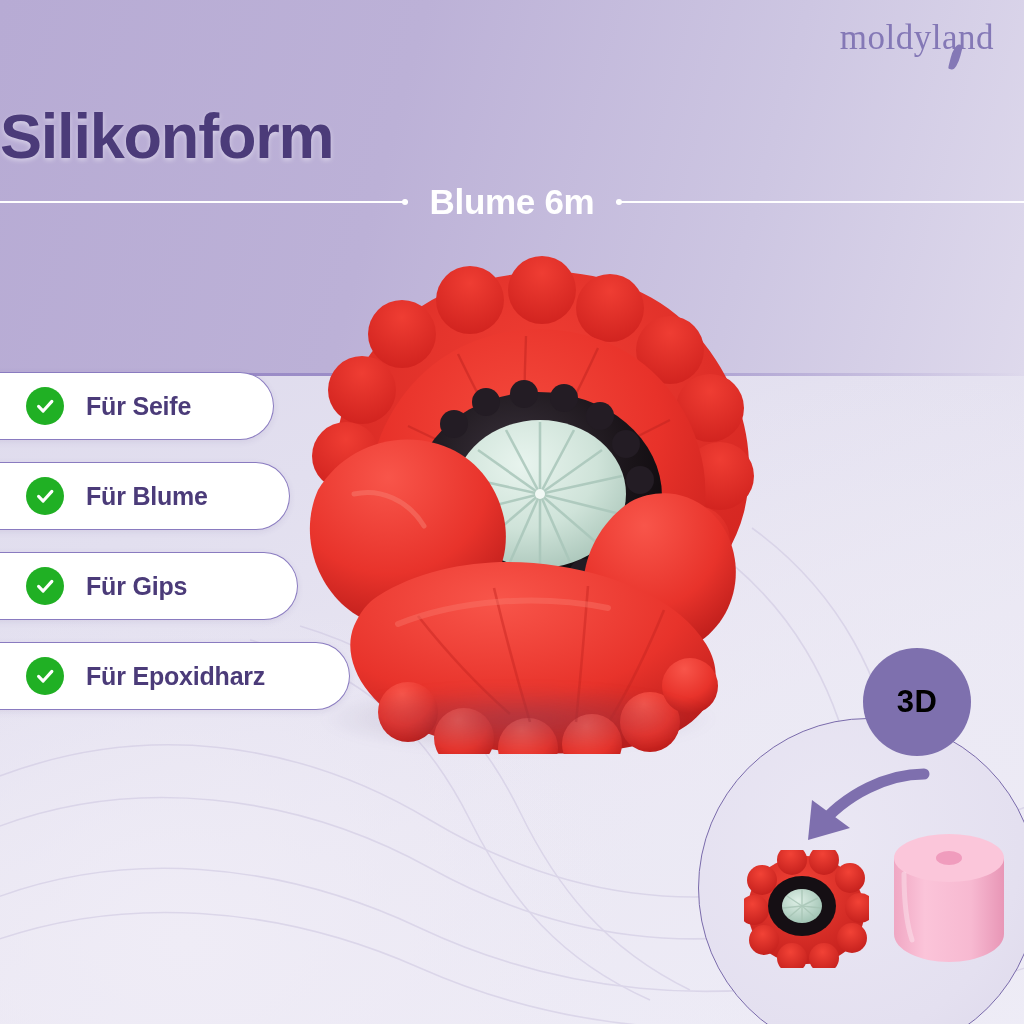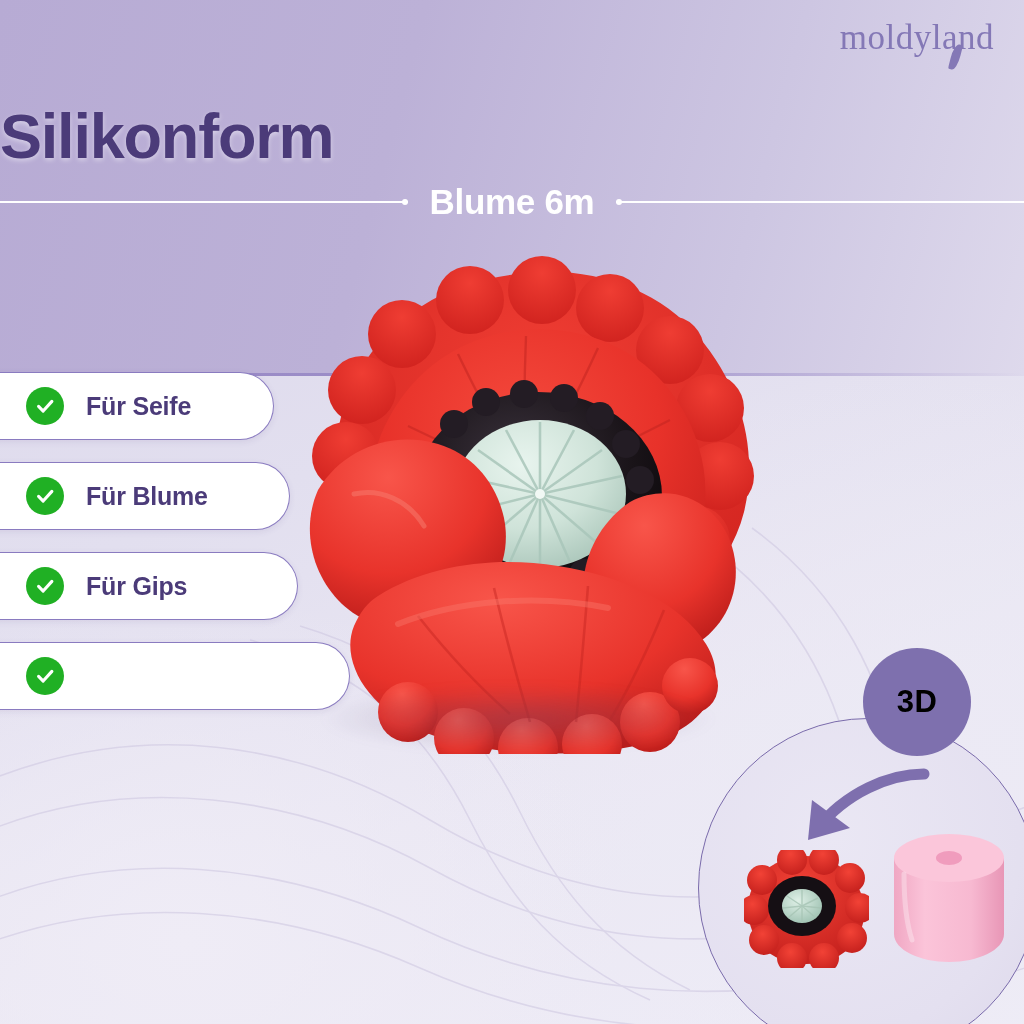--- a/index.html
+++ b/index.html
@@ -194,20 +194,21 @@
       </span>
       <span class="label">Für Gips</span>
     </div>
 
     <div class="pill w4">
       <span class="check">
         <svg width="22" height="22" viewBox="0 0 24 24">
           <path d="M5 12.5 L10 17.5 L19.5 7" fill="none" stroke="#ffffff" stroke-width="3.4" stroke-linecap="round" stroke-linejoin="round"></path>
         </svg>
       </span>
+      <span class="label">Für Epoxidharz</span>
     </div>
   </div>
 
   <div class="photo">
     <div class="shadow"></div>
     <svg width="520" height="510" viewBox="0 0 520 510">
       <defs>
         <radialGradient id="pet" cx="45%" cy="30%" r="75%">
           <stop offset="0%" stop-color="#f4493c"></stop>
           <stop offset="55%" stop-color="#e8322a"></stop>

